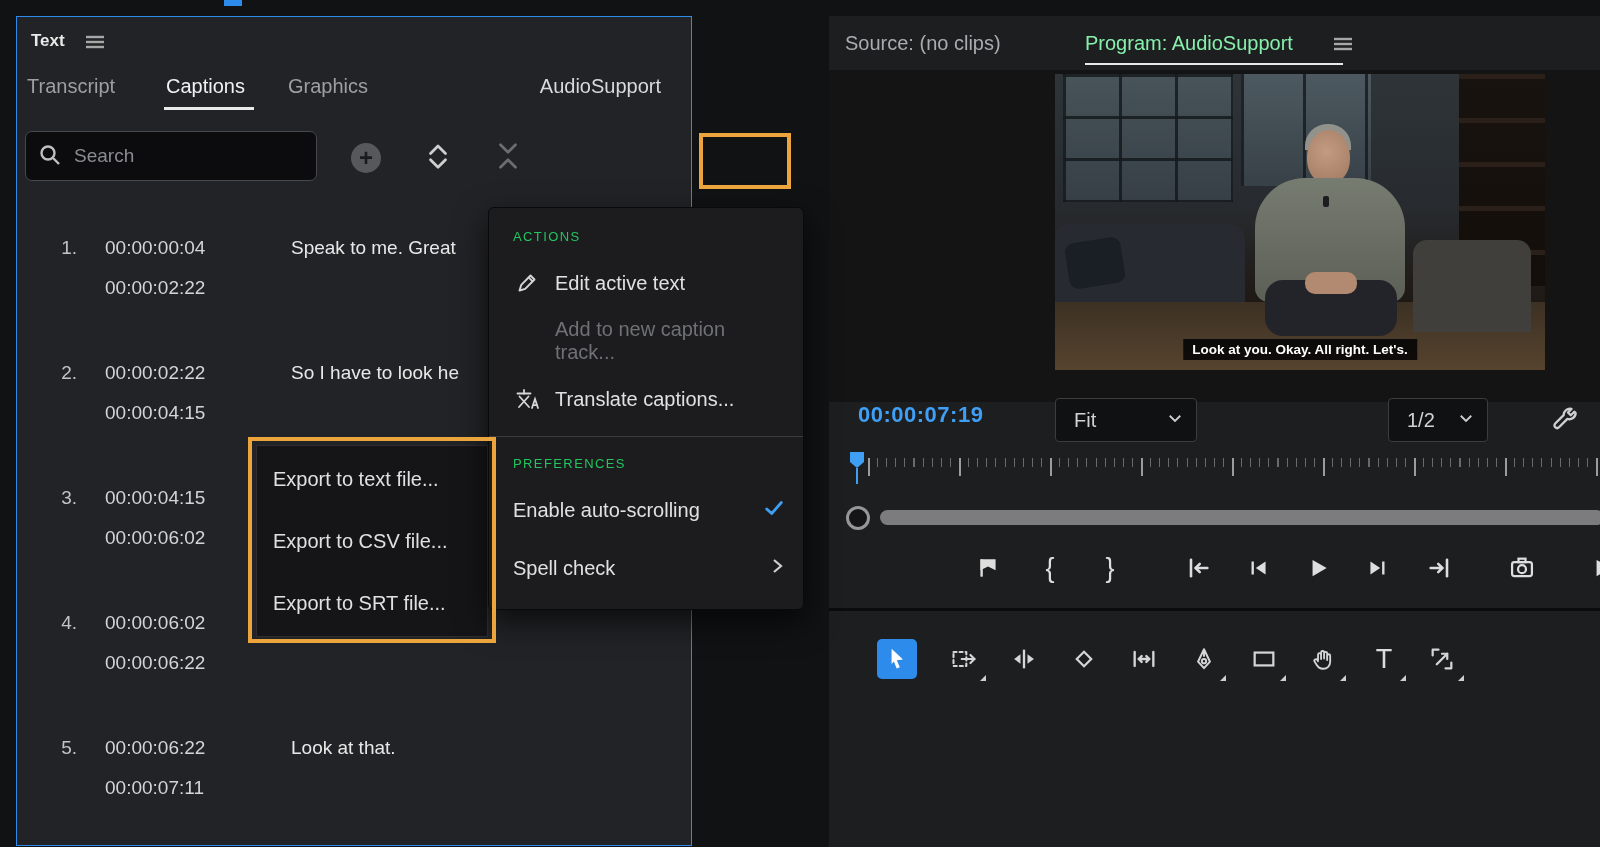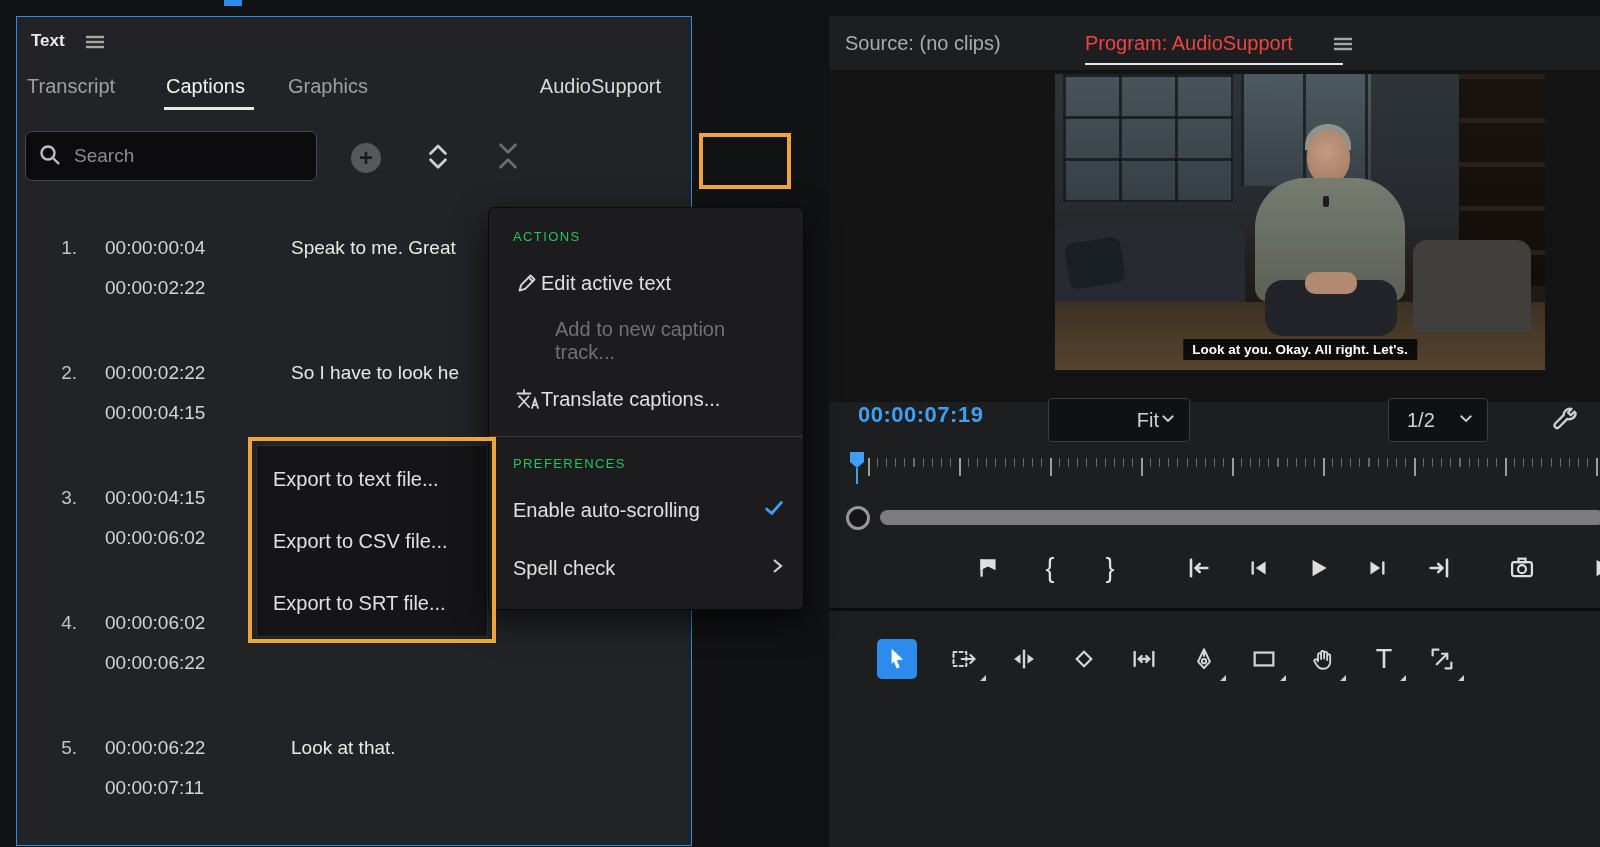--- a/index.html
+++ b/index.html
@@ -30,21 +30,21 @@
   .cap-row { position:absolute; left:0; width:804px; height:118px; }
   .cap-num { position:absolute; left:28px; top:8px; width:32px; text-align:right; font-size:19px; color:#c2c3c6; }
   .cap-tc { position:absolute; left:88px; font-size:19px; color:#d3d4d6; font-variant-numeric:tabular-nums; }
   .cap-tc.start { top:8px; } .cap-tc.end { top:48px; }
   .cap-text { position:absolute; left:274px; top:8px; font-size:19px; color:#e8e8e8; white-space:nowrap; }
 
   
   .menu { position:absolute; left:488px; top:207px; width:316px; background:#1c1c1e; border:1px solid #0a0a0a;
     border-radius:6px; box-shadow:0 12px 32px rgba(0,0,0,.65); padding:10px 0 12px; z-index:30; }
   .menu-header { height:36px; display:flex; align-items:center; padding:0 24px; color:#22c55e; font-size:13px; letter-spacing:1.4px; }
-  .menu-item { position:relative; height:58px; display:flex; align-items:center; padding:0 18px 0 24px;
+  .menu-item { position:relative; height:58px; display:flex; align-items:center; gap:14px; padding:0 18px 0 24px;
     color:#e0e0e0; font-size:20px; }
   .menu-item .mi-icon { width:28px; display:flex; justify-content:center; flex:none; }
   .menu-item.no-icon { padding-left:66px; }
   .menu-item.flat { padding-left:24px; }
   .menu-item.disabled { color:#707174; }
   .menu-item.highlight { background:#2b2c2e; }
   .mi-spacer { flex:1; }
 
   
   .submenu { position:absolute; left:256px; top:445px; width:232px; background:#151517; border:1px solid #2e2e30;
@@ -245,21 +245,21 @@
     <div class="submenu-item">Export to CSV file...</div>
     <div class="submenu-item">Export to SRT file...</div>
   </div>
 
   <div class="annotation" style="left:699px; top:133px; width:92px; height:56px;"></div>
   <div class="annotation" style="left:248px; top:437px; width:248px; height:206px;"></div>
 
   <div class="right-panel">
 
     <div class="mon-label" style="left:16px; color:#aaabae;">Source: (no clips)</div>
-    <div class="mon-label" style="left:256px; color:#ef4444;">Program: AudioSupport</div>
+    <div class="mon-label" style="left:256px; color:#86efac;">Program: AudioSupport</div>
     <div class="mon-underline" style="left:256px; width:258px;"></div>
     <div class="abs icon-btn" style="left:502px; top:17px; width:24px; height:22px;">
       <svg width="20" height="16" viewBox="0 0 20 16">
           <g stroke="#a7a7a7" stroke-width="2.4">
             <line x1="1" y1="3" x2="19" y2="3"></line>
             <line x1="1" y1="8" x2="19" y2="8"></line>
             <line x1="1" y1="13" x2="19" y2="13"></line>
           </g>
         </svg>
     </div>
@@ -282,21 +282,21 @@
         <div class="vd" style="left:200px;top:104px;width:150px;height:124px;background:linear-gradient(180deg,#777c71,#5b5f56);border-radius:50px 50px 14px 14px;"></div>
         <div class="vd" style="left:268px;top:122px;width:6px;height:11px;background:#1d1d1f;border-radius:2px;"></div>
         <div class="vd" style="left:210px;top:206px;width:132px;height:56px;background:#23242a;border-radius:18px;"></div>
         <div class="vd" style="left:250px;top:198px;width:52px;height:22px;background:#b28a71;border-radius:10px;"></div>
         <div class="video-caption">Look at you. Okay. All right. Let's.</div>
       </div>
     </div>
 
     <div class="timecode">00:00:07:19</div>
 
-    <div class="dropdown" style="left:219px; width:142px;justify-content:flex-end;">
+    <div class="dropdown" style="left:226px; width:142px;">
       <span>Fit</span>
       <span>
         <svg width="18" height="18" viewBox="0 0 24 24" fill="none" stroke="#cfcfcf" stroke-width="2.4">
             <polyline points="5,9 12,16 19,9"></polyline>
           </svg>
       </span>
     </div>
     <div class="dropdown" style="left:559px; width:100px;">
       <span>1/2</span>
       <span>

